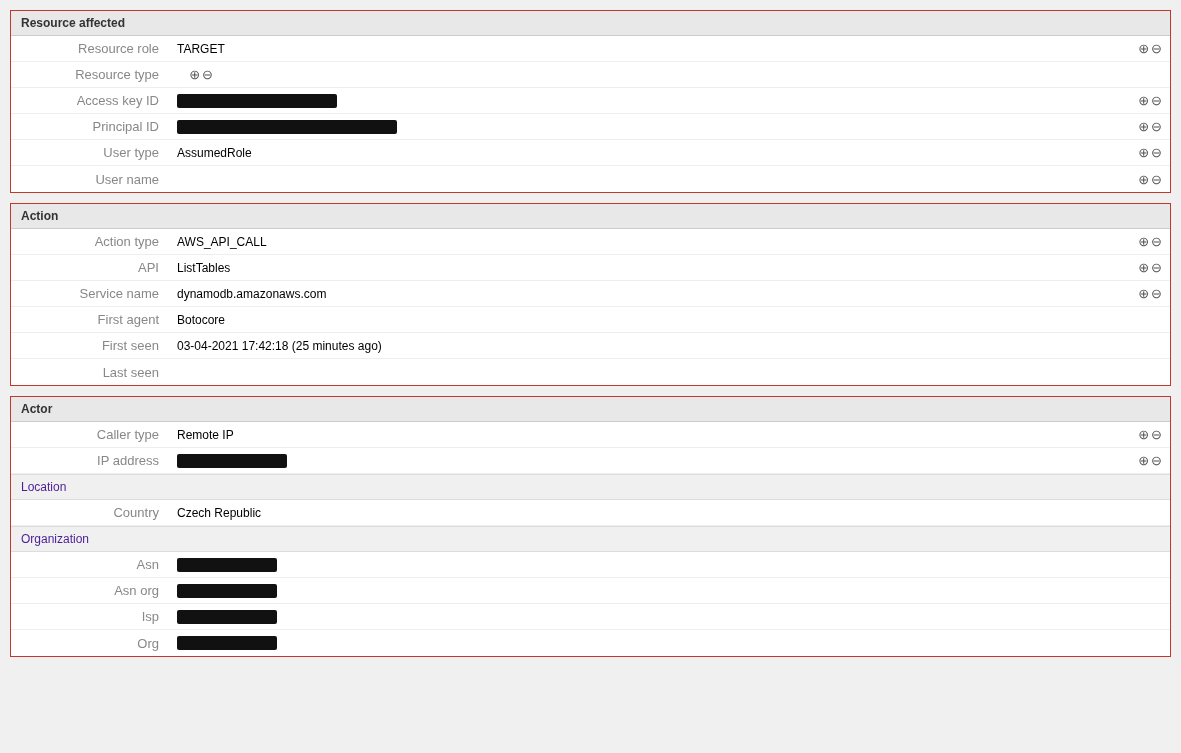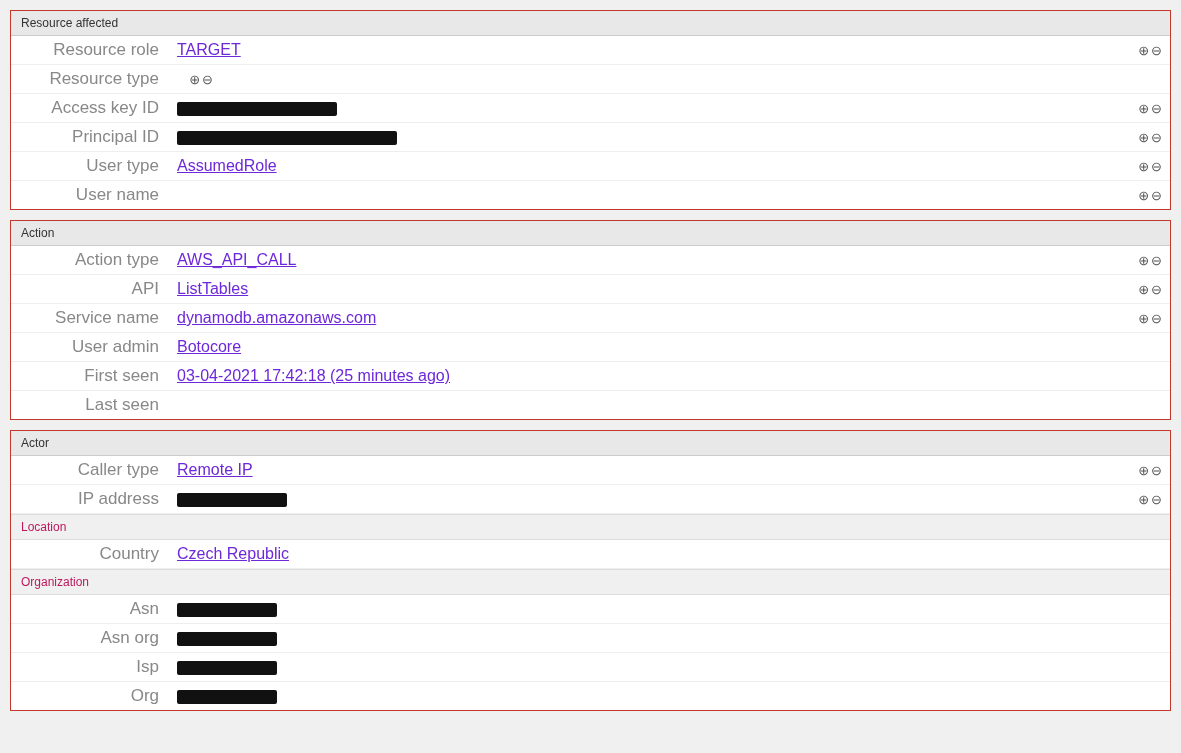--- a/index.html
+++ b/index.html
@@ -6,57 +6,56 @@
     body {
       font-family: Arial, sans-serif;
       font-size: 12px;
       background: #f0f0f0;
       padding: 10px;
       color: #333;
     }
     .section-header {
       background: #e8e8e8;
       padding: 5px 10px;
-      font-weight: normal;
+      font-weight: bold;
       font-size: 12px;
       color: #333;
       border-bottom: 1px solid #ccc;
     }
     .sub-section-header {
       background: #f0f0f0;
       padding: 5px 10px;
       font-size: 12px;
-      color: #be185d;
+      color: #4c1d95;
       border-bottom: 1px solid #ddd;
       border-top: 1px solid #ddd;
     }
     .data-row {
       display: flex;
       align-items: center;
       border-bottom: 1px solid #eee;
       min-height: 26px;
     }
     .data-row:last-child {
       border-bottom: none;
       justify-content: space-between;
     }
     .label-cell {
       width: 160px;
       min-width: 160px;
       text-align: right;
       padding: 4px 12px 4px 8px;
       color: #888;
-      font-size: 17px;
+      font-size: 13px;
     }
     .value-cell {
       flex: 1;
       padding: 4px 6px;
-      font-size: 16px;
-      color: #6d28d9;
-      text-decoration: underline;
+      font-size: 12px;
+      color: #000000;
     }
     .icon-cell {
       width: 50px;
       min-width: 50px;
       display: flex;
       justify-content: flex-end;
       align-items: center;
       padding: 0 8px;
       gap: 2px;
     }
@@ -172,21 +171,21 @@
   <div class="data-row">
     <div class="label-cell">Service name</div>
     <div class="value-cell">dynamodb.amazonaws.com</div>
     <div class="icon-cell">
       <span class="zoom-icon">⊕</span>
       <span class="zoom-icon">⊖</span>
     </div>
   </div>
 
   <div class="data-row">
-    <div class="label-cell">User admin</div>
+    <div class="label-cell">First agent</div>
     <div class="value-cell">Botocore</div>
     <div class="icon-cell" style="visibility:hidden;">
       <span class="zoom-icon">⊕</span>
         <span class="zoom-icon">⊖</span>
     </div>
   </div>
 
   <div class="data-row">
     <div class="label-cell">First seen</div>
     <div class="value-cell">03-04-2021 17:42:18 (25 minutes ago)</div>

